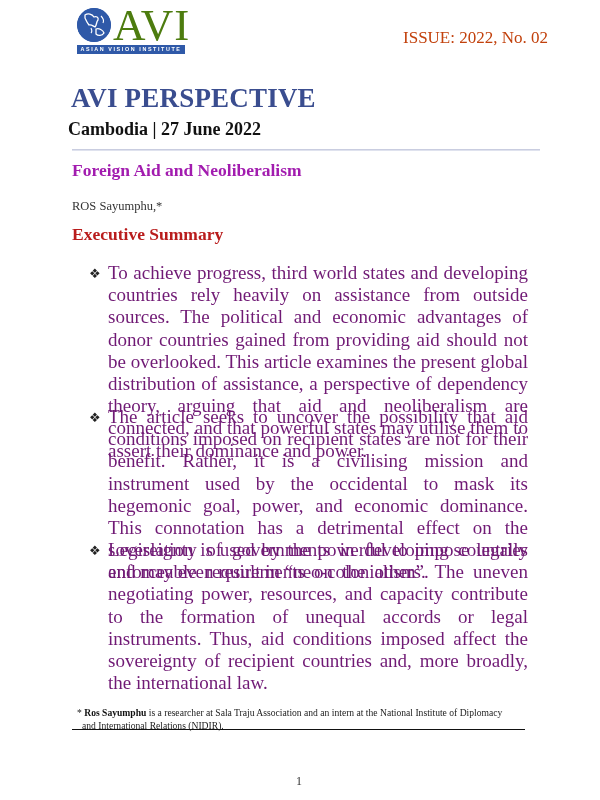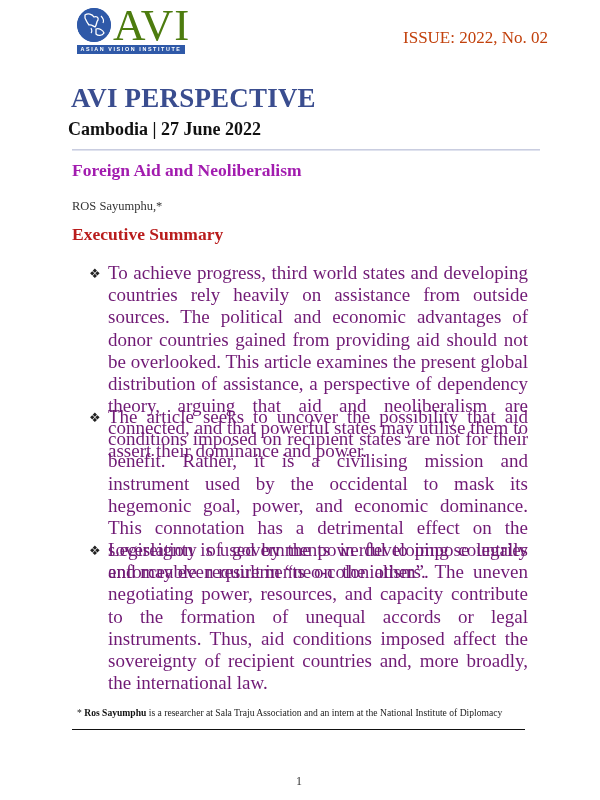--- a/index.html
+++ b/index.html
@@ -111,15 +111,16 @@
   <div class="bullet b3">
     <span class="mark">❖</span>
     <div class="text">Legislation is used by the powerful to impose legally enforceable requirements on the others. The uneven negotiating power, resources, and capacity contribute to the formation of unequal accords or legal instruments. Thus, aid conditions imposed affect the sovereignty of recipient countries and, more broadly, the international law.</div>
   </div>
 </div>
 
 <div class="fn-rule"></div>
 <div class="footnote">
   <span>*</span>
   <span class="fn-name">Ros Sayumphu</span><span> is a researcher at Sala Traju Association and an intern at the National Institute of Diplomacy</span>
+  <span class="line2">and International Relations (NIDIR).</span>
 </div>
 
 <div class="page-num">1</div>
 
 </body></html>

